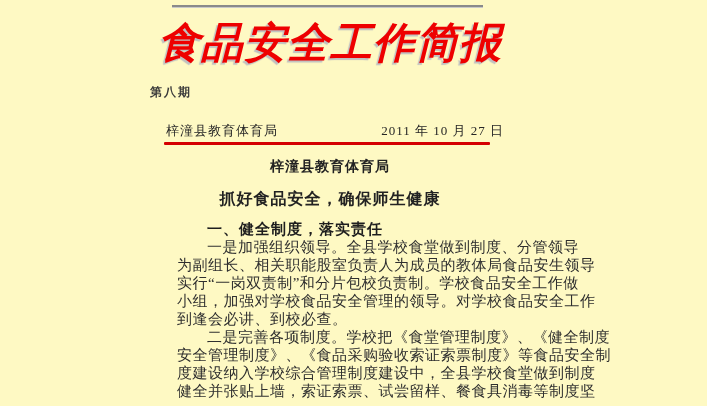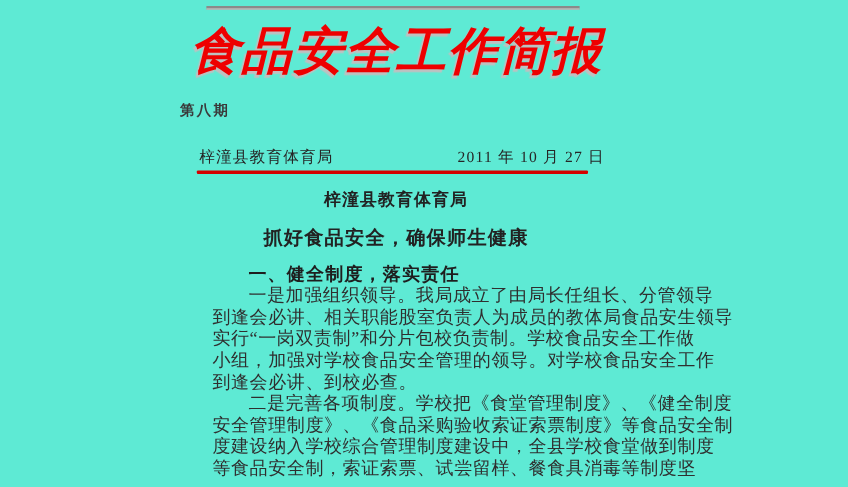--- a/index.html
+++ b/index.html
@@ -5,21 +5,21 @@
   :root{
     --title-red:#ee0000;
     --rule-red:#d40000;
     --top-rule-gray:#8a8a8a;
     --text:#2f2f2f;
   }
   html,body{margin:0;padding:0;background:#ffffff;}
   .page{
     position:relative;
     width:707px;height:406px;
-    background:#5eead4;
+    background:#fef9c3;
     overflow:hidden;
     font-family:"Liberation Serif","DejaVu Serif",serif;
     color:var(--text);
   }
   .top-rule{
     position:absolute;left:172px;top:5px;width:311px;height:2px;
     background:var(--top-rule-gray);
     border-bottom:1px solid #c9c9c9;
   }
   .masthead-title{
@@ -89,24 +89,24 @@
 
   <div class="red-rule"></div>
 
   <div class="article-title">
     <div class="t1">梓潼县教育体育局</div>
     <div class="t2">抓好食品安全，确保师生健康</div>
   </div>
 
   <div class="body-text">
     <div class="line sec-heading indent">一、健全制度，落实责任</div>
-    <div class="line indent">一是加强组织领导。我局成立了由局长任组长、分管领导</div>
-    <div class="line">到逢会必讲、相关职能股室负责人为成员的教体局食品安生领导</div>
+    <div class="line indent">一是加强组织领导。全县学校食堂做到制度、分管领导</div>
+    <div class="line">为副组长、相关职能股室负责人为成员的教体局食品安生领导</div>
     <div class="line">实行“一岗双责制”和分片包校负责制。学校食品安全工作做</div>
     <div class="line">小组，加强对学校食品安全管理的领导。对学校食品安全工作</div>
     <div class="line">到逢会必讲、到校必查。</div>
     <div class="line indent">二是完善各项制度。学校把《食堂管理制度》、《健全制度</div>
     <div class="line">安全管理制度》、《食品采购验收索证索票制度》等食品安全制</div>
     <div class="line">度建设纳入学校综合管理制度建设中，全县学校食堂做到制度</div>
-    <div class="line">等食品安全制，索证索票、试尝留样、餐食具消毒等制度坚</div>
+    <div class="line">健全并张贴上墙，索证索票、试尝留样、餐食具消毒等制度坚</div>
   </div>
 
 </div>
 
 </body></html>

